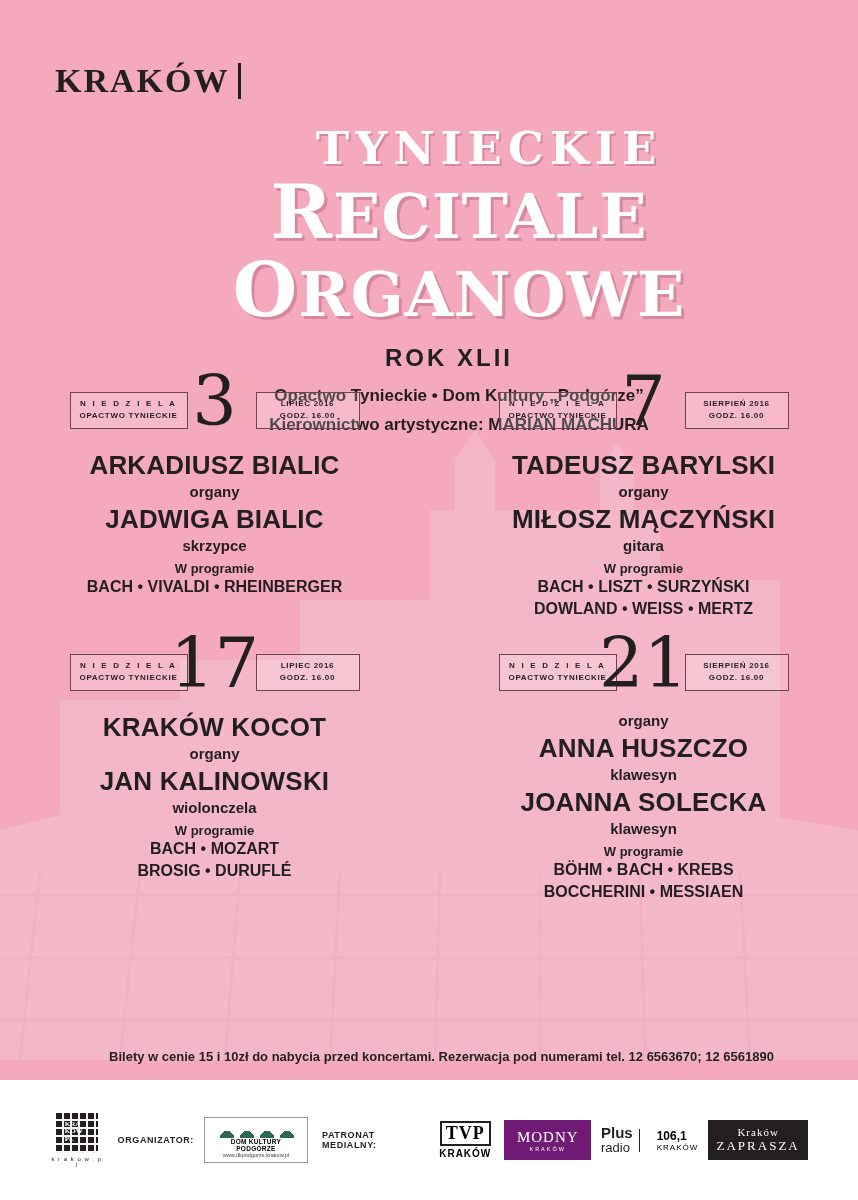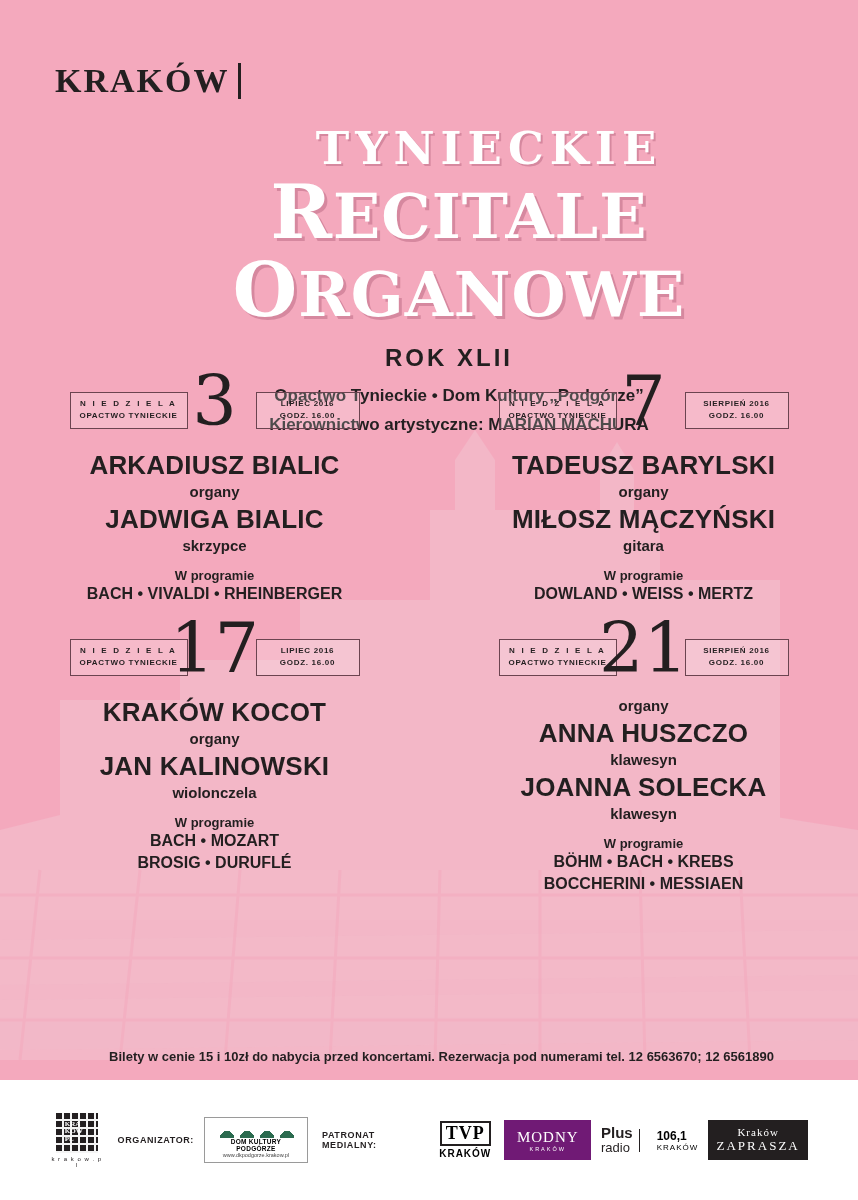--- a/index.html
+++ b/index.html
@@ -157,21 +157,21 @@
     font-size: 15px;
     font-weight: bold;
     color: #231f20;
     margin-top: 2px;
     margin-bottom: 4px;
   }
   .program-label {
     font-size: 13px;
     font-weight: bold;
     color: #231f20;
-    margin-top: 14px;
+    margin-top: 7px;
   }
   .program-line {
     font-size: 16px;
     font-weight: bold;
     color: #231f20;
     line-height: 1.35;
   }
 
   .tickets {
     position: absolute;
@@ -350,20 +350,21 @@
             <div class="dt-small2">SIERPIEŃ 2016</div>
             <div class="dt-small2">GODZ. 16.00</div>
           </div>
         </div>
         <div class="performers">
           <div class="perf-name">TADEUSZ BARYLSKI</div>
           <div class="perf-inst">organy</div>
           <div class="perf-name">MIŁOSZ MĄCZYŃSKI</div>
           <div class="perf-inst">gitara</div>
           <div class="program-label">W programie</div>
+          <div class="program-line">BACH • LISZT • SURZYŃSKI</div>
           <div class="program-line">DOWLAND • WEISS • MERTZ</div>
         </div>
       </div>
     </div>
 
     <div class="row" style="margin-top:22px;">
       <div class="col">
         <div class="datebar">
           <div class="left-box">
             <div class="dt-small">N I E D Z I E L A</div>

